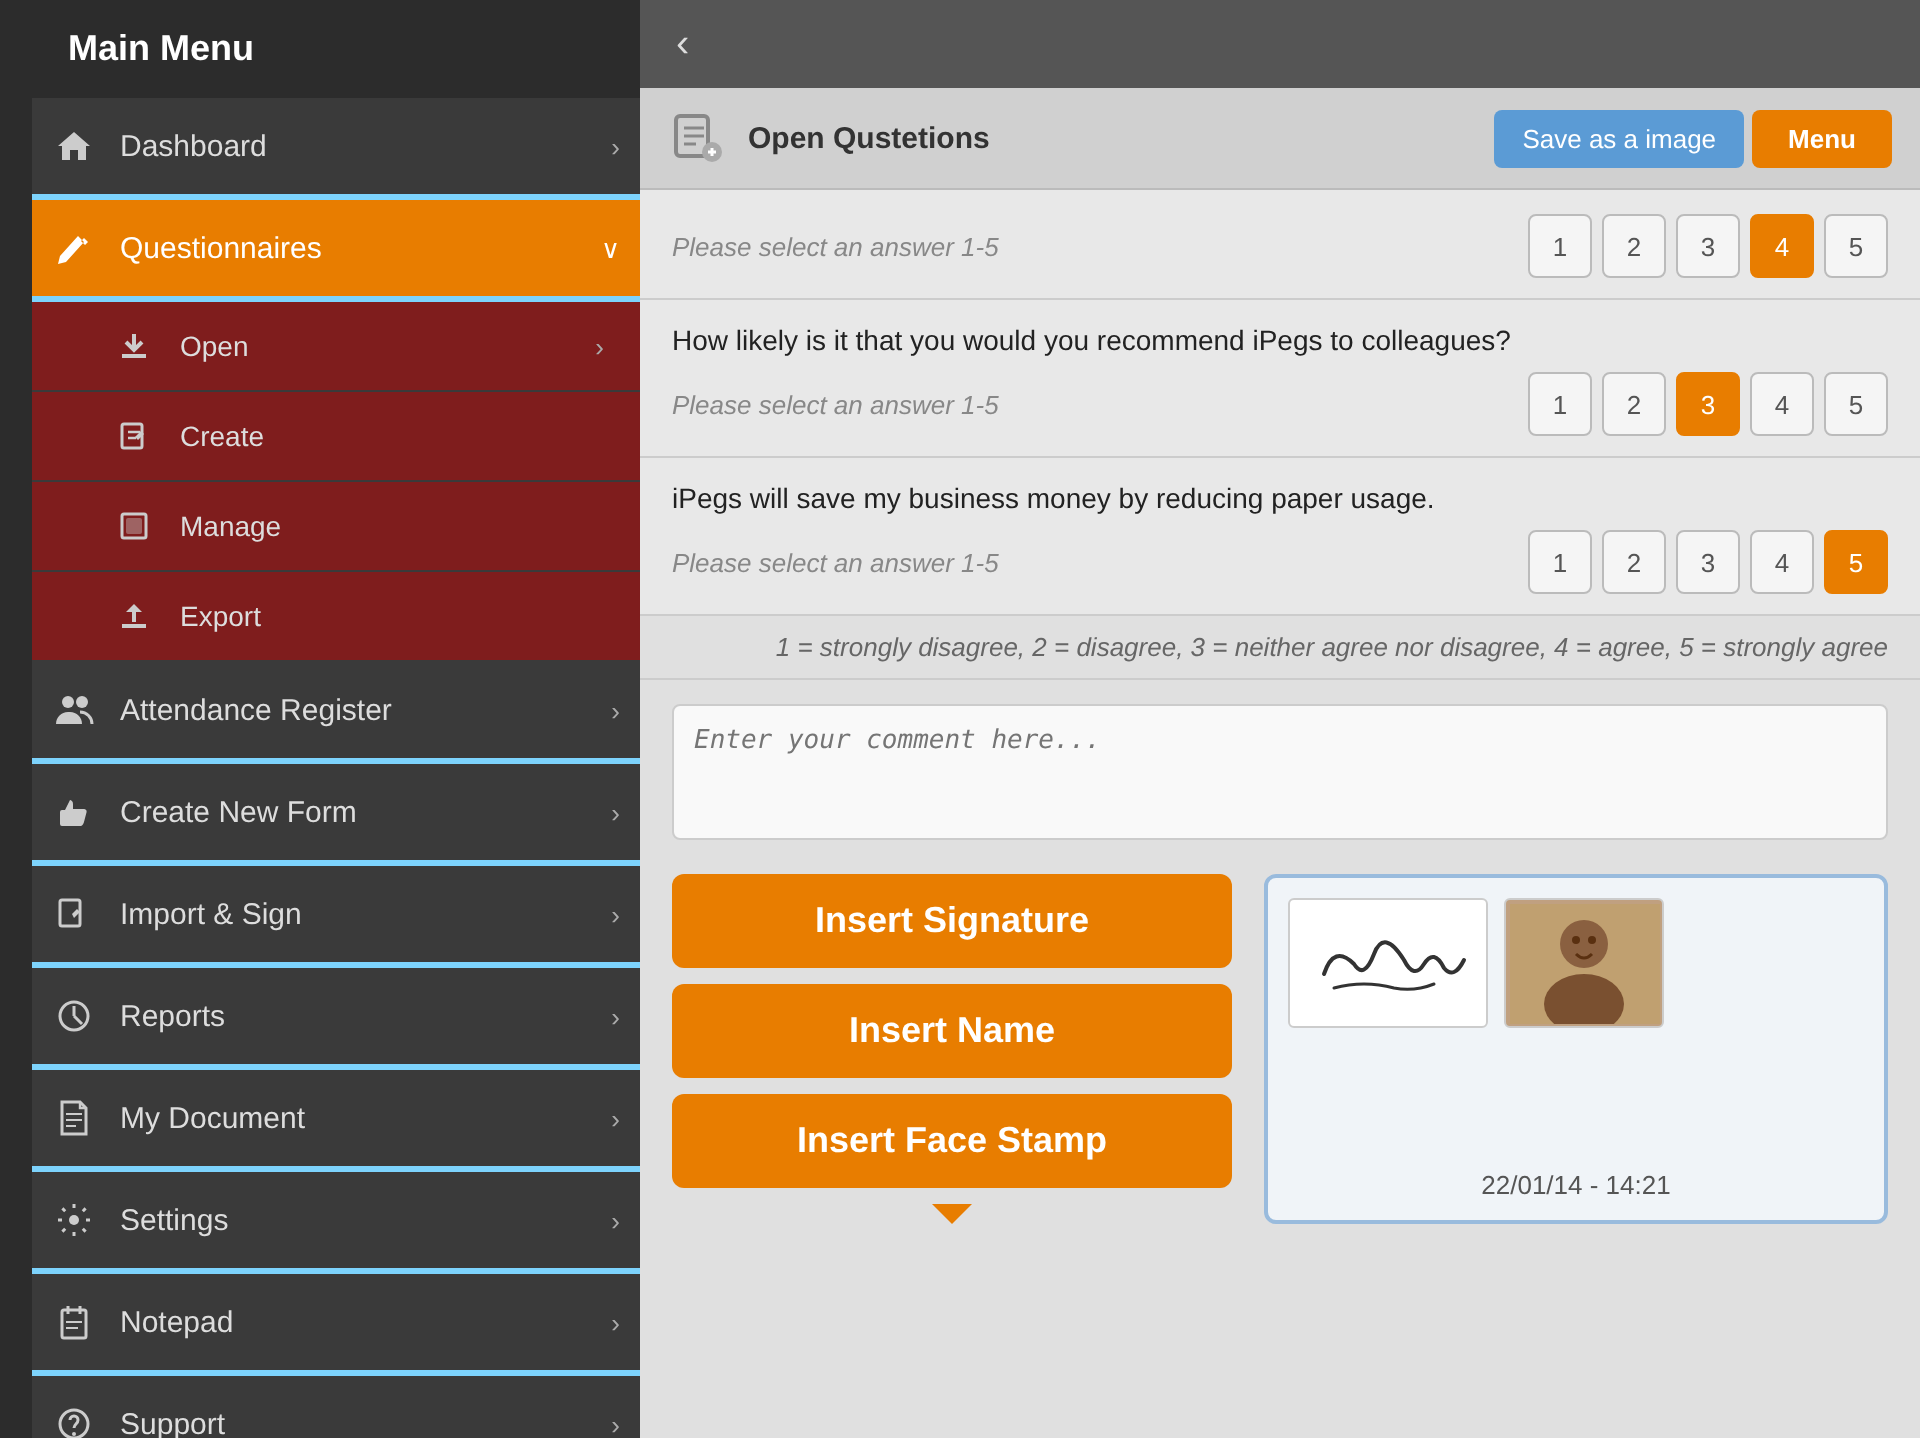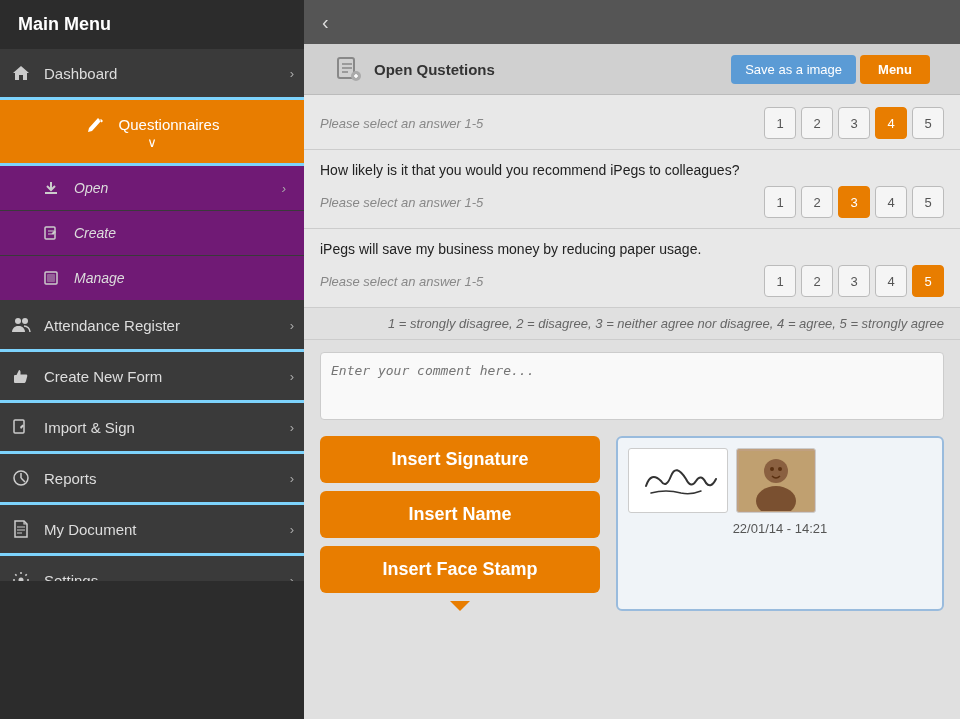--- a/index.html
+++ b/index.html
@@ -12,22 +12,23 @@
       background: #2c2c2c;
     }
 
     
     #sidebar {
       width: 304px;
       min-width: 304px;
       background: #3a3a3a;
       display: flex;
       flex-direction: column;
-      height: 581px;
+      height: 719px;
       overflow: hidden;
+      margin-left: 16px;
     }
 
     .sidebar-header {
       background: #2c2c2c;
       color: #fff;
       font-size: 18px;
       font-weight: bold;
       padding: 14px 18px;
     }
 
@@ -35,38 +36,37 @@
       display: flex;
       align-items: center;
       justify-content: space-between;
       padding: 13px 10px;
       color: #ddd;
       font-size: 15px;
       cursor: pointer;
       border-bottom: 3px solid #7dd3fc;
       text-align: center;
     }
-    .sidebar-item.active { background: #e87d00; color: #fff; flex-direction: column; }
+    .sidebar-item.active { background: #e87d00; color: #fff; }
 
     .sidebar-item-left {
       display: flex;
       align-items: center;
       gap: 12px;
     }
 
     .sidebar-item .chevron {
       font-size: 13px;
       color: #aaa;
     }
     .sidebar-item.active .chevron { color: #fff; }
 
     
     .sub-items {
-      background: #701a75;
-      font-style: italic;
+      background: #7f1d1d;
     }
     .sub-item {
       display: flex;
       align-items: center;
       justify-content: space-between;
       padding: 11px 18px 11px 40px;
       color: #ddd;
       font-size: 14px;
       cursor: pointer;
       border-bottom: 1px solid #3a3a3a;
@@ -106,21 +106,21 @@
       cursor: pointer;
       padding: 4px 8px;
     }
 
     
     #form-header {
       background: #d0d0d0;
       display: flex;
       align-items: center;
       justify-content: space-between;
-      padding: 10px 30px;
+      padding: 10px 14px;
       border-bottom: 1px solid #bbb;
     }
     .form-header-left {
       display: flex;
       align-items: center;
       gap: 10px;
     }
     .form-icon {
       width: 30px;
       height: 30px;
@@ -279,20 +279,21 @@
     .signature-preview {
       flex: 1;
       background: #f0f4f8;
       border: 2px solid #99bbdd;
       border-radius: 6px;
       padding: 10px;
       display: flex;
       flex-direction: column;
       align-items: center;
       gap: 8px;
+      justify-content: space-between;
     }
     .sig-images {
       display: flex;
       gap: 8px;
       width: 100%;
     }
     .sig-drawing {
       width: 100px;
       height: 65px;
       background: #fff;
@@ -384,20 +385,30 @@
     </div>
     <div class="sub-item">
       <div class="sidebar-item-left">
         <div class="icon-shape">
           <svg width="16" height="16" viewBox="0 0 16 16" fill="#ccc">
             <rect x="2" y="2" width="12" height="12" rx="1" fill="none" stroke="#ccc" stroke-width="1.5"></rect>
             <rect x="4" y="4" width="8" height="8" rx="1" fill="#ccc" opacity="0.4"></rect>
           </svg>
         </div>
         <span>Manage</span>
+      </div>
+    </div>
+    <div class="sub-item">
+      <div class="sidebar-item-left">
+        <div class="icon-shape">
+          <svg width="16" height="16" viewBox="0 0 16 16" fill="#ccc">
+            <path d="M8 2l4 4H9v5H7V6H4L8 2zM2 12h12v2H2z" fill="#ccc"></path>
+          </svg>
+        </div>
+        <span>Export</span>
       </div>
     </div>
   </div>
 
   <div class="sidebar-item">
     <div class="sidebar-item-left">
       <div class="icon-shape">
         <svg width="20" height="18" viewBox="0 0 20 18" fill="#ccc">
           <circle cx="7" cy="5" r="3" fill="#ccc"></circle>
           <circle cx="14" cy="5" r="3" fill="#ccc"></circle>

